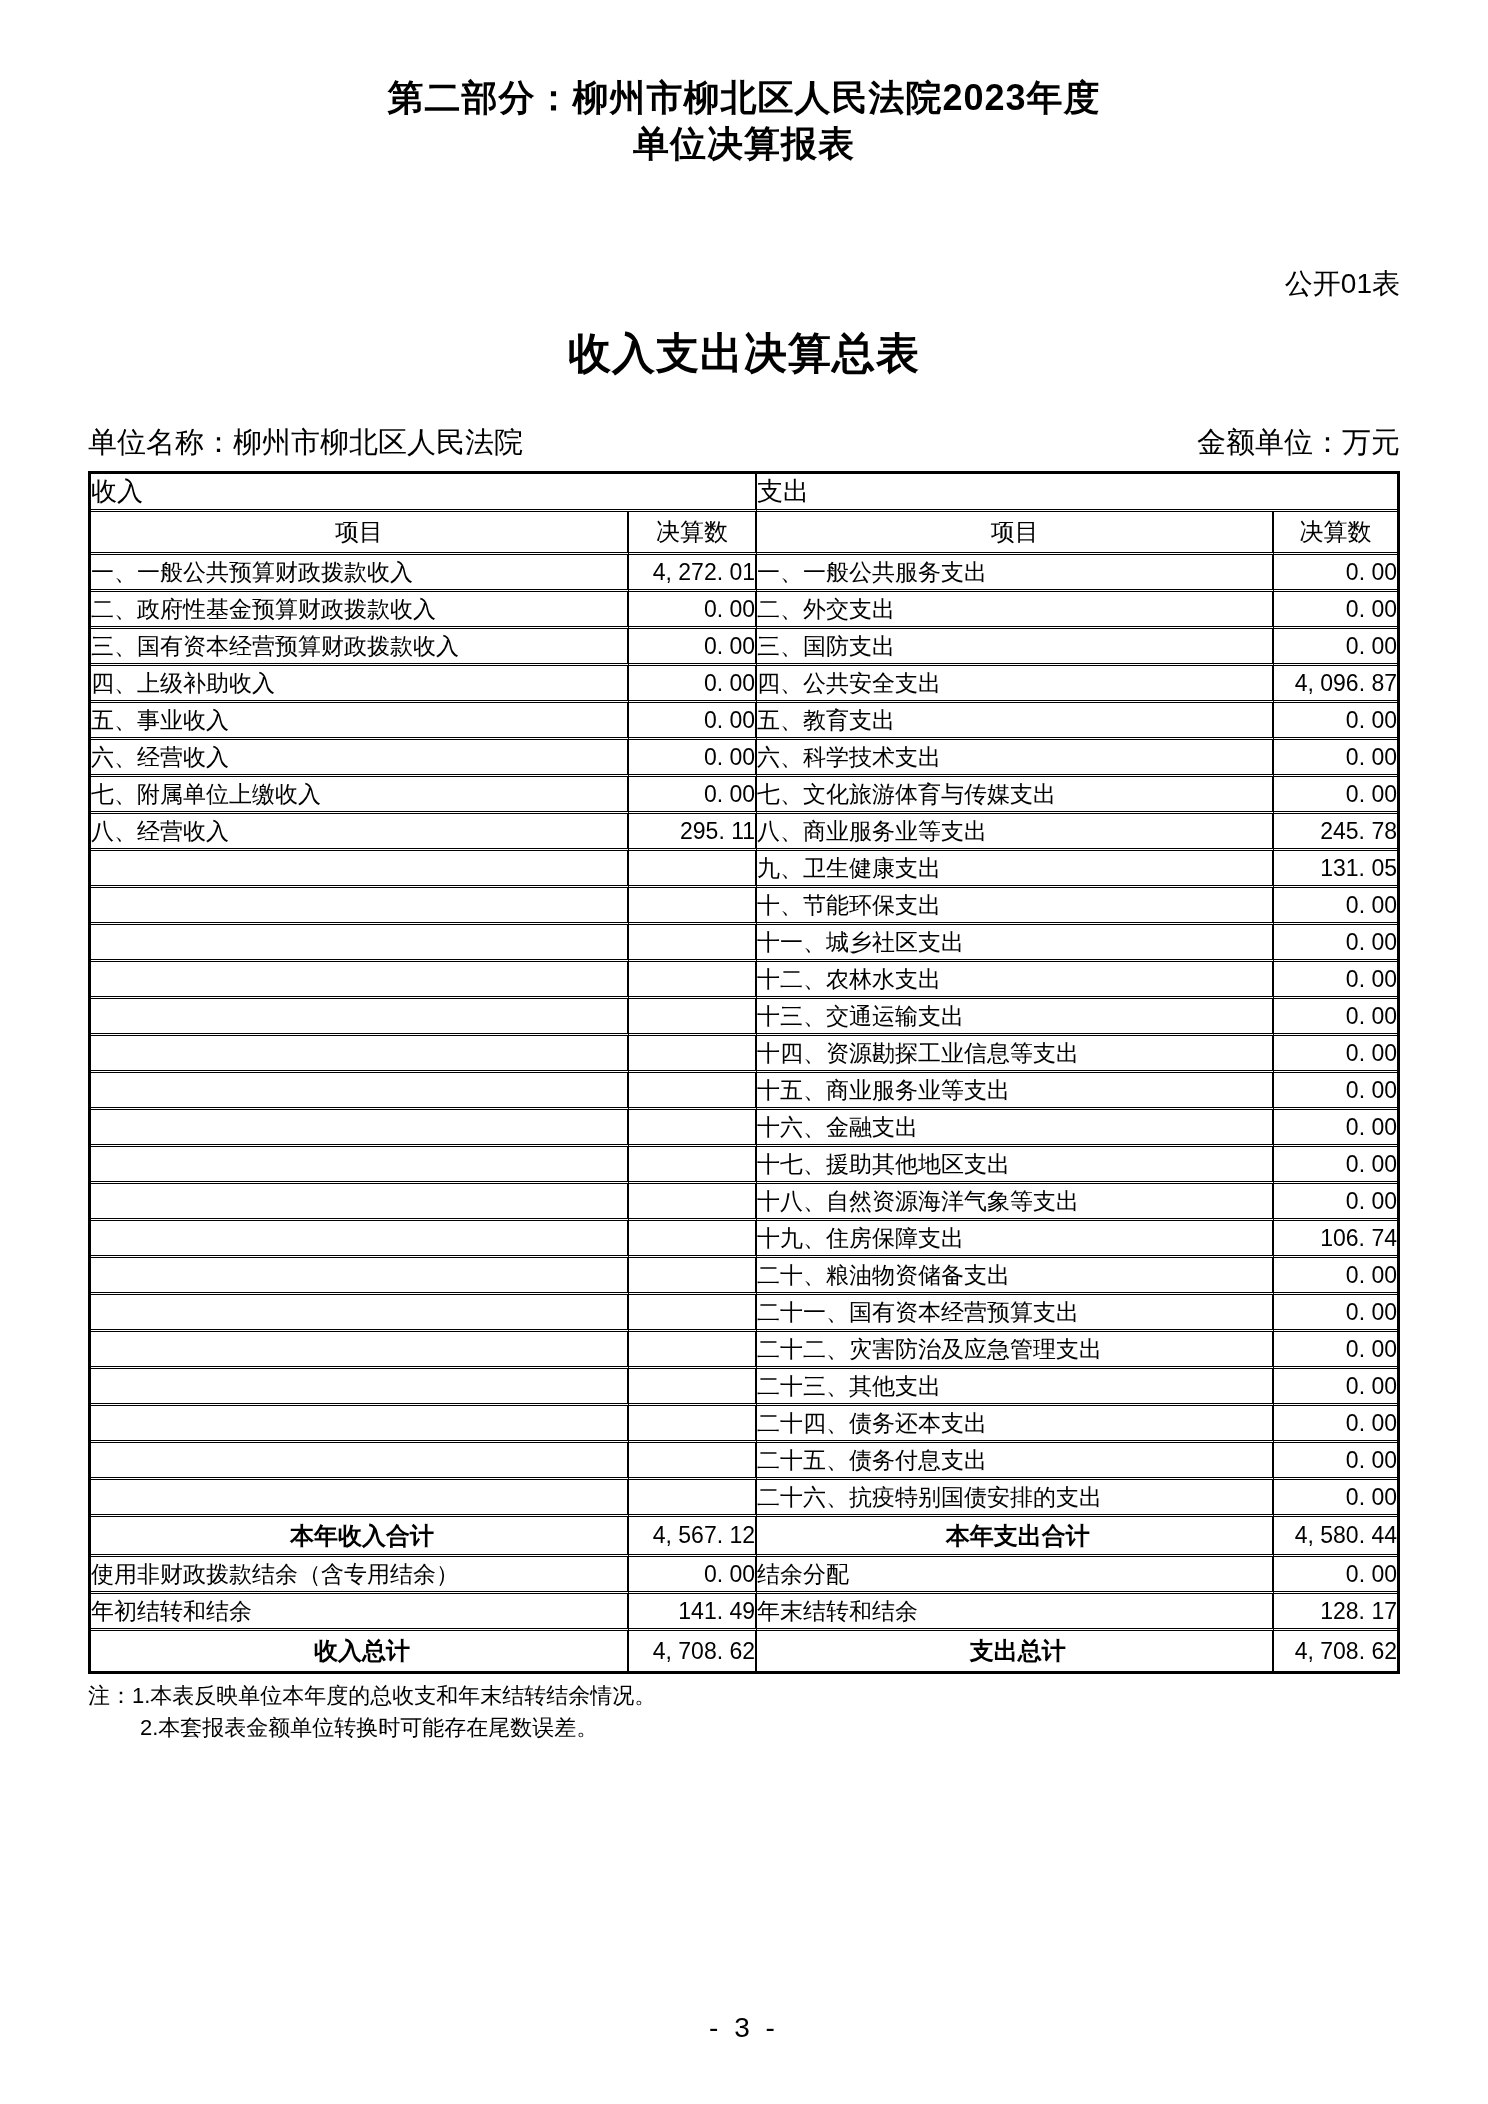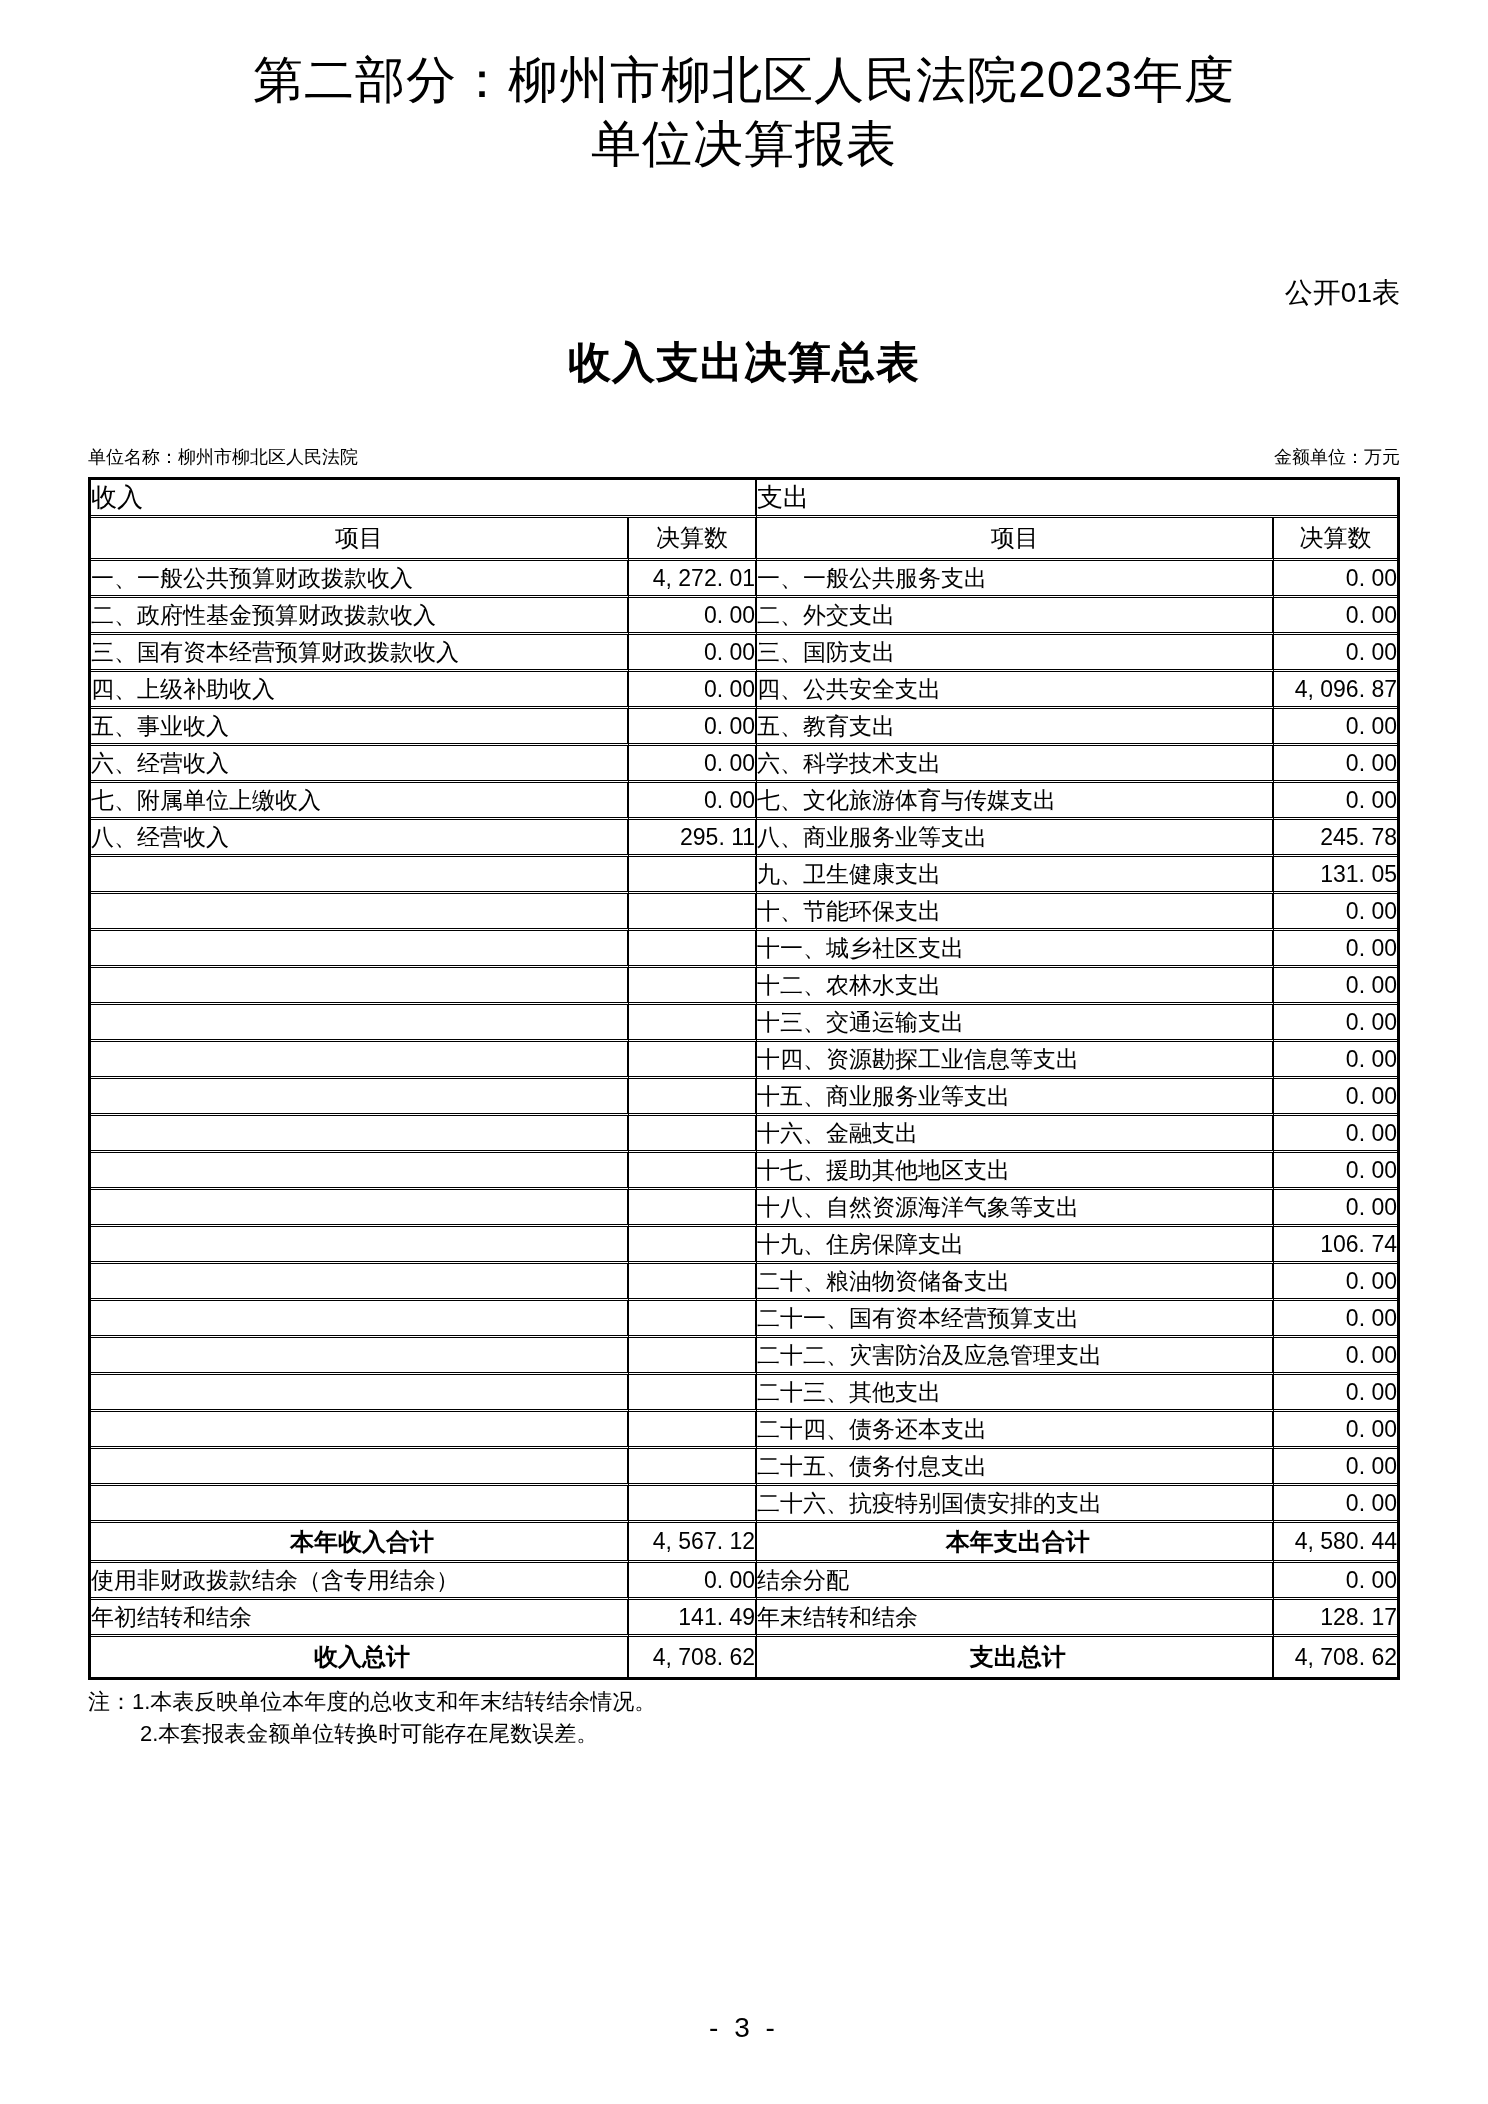--- a/index.html
+++ b/index.html
@@ -11,48 +11,48 @@
     margin: 0 auto;
     background: #ffffff;
     color: #000;
     font-family: "Liberation Sans", "DejaVu Sans", sans-serif;
     overflow: hidden;
   }
   .content { padding: 0 88px; }
 
   .doc-title {
     margin: 0;
-    padding-top: 48px;
+    padding-top: 75px;
     text-align: center;
-    font-size: 50px;
-    font-weight: 400;
+    font-size: 36px;
+    font-weight: 700;
     line-height: 1.28;
     letter-spacing: 1px;
   }
 
   .form-label {
     margin-top: 98px;
     text-align: right;
     font-size: 28px;
   }
 
   .table-title {
     margin: 22px 0 0 0;
     text-align: center;
     font-size: 43px;
     font-weight: 700;
     letter-spacing: 1px;
   }
 
   .meta-row {
-    margin-top: 53px;
+    margin-top: 40px;
     display: flex;
     justify-content: space-between;
     align-items: flex-end;
-    font-size: 18px;
+    font-size: 29px;
   }
 
   table.report {
     width: 100%;
     margin-top: 8px;
     border: 3px solid #000;
     border-collapse: separate;
     border-spacing: 0;
     table-layout: fixed;
   }

